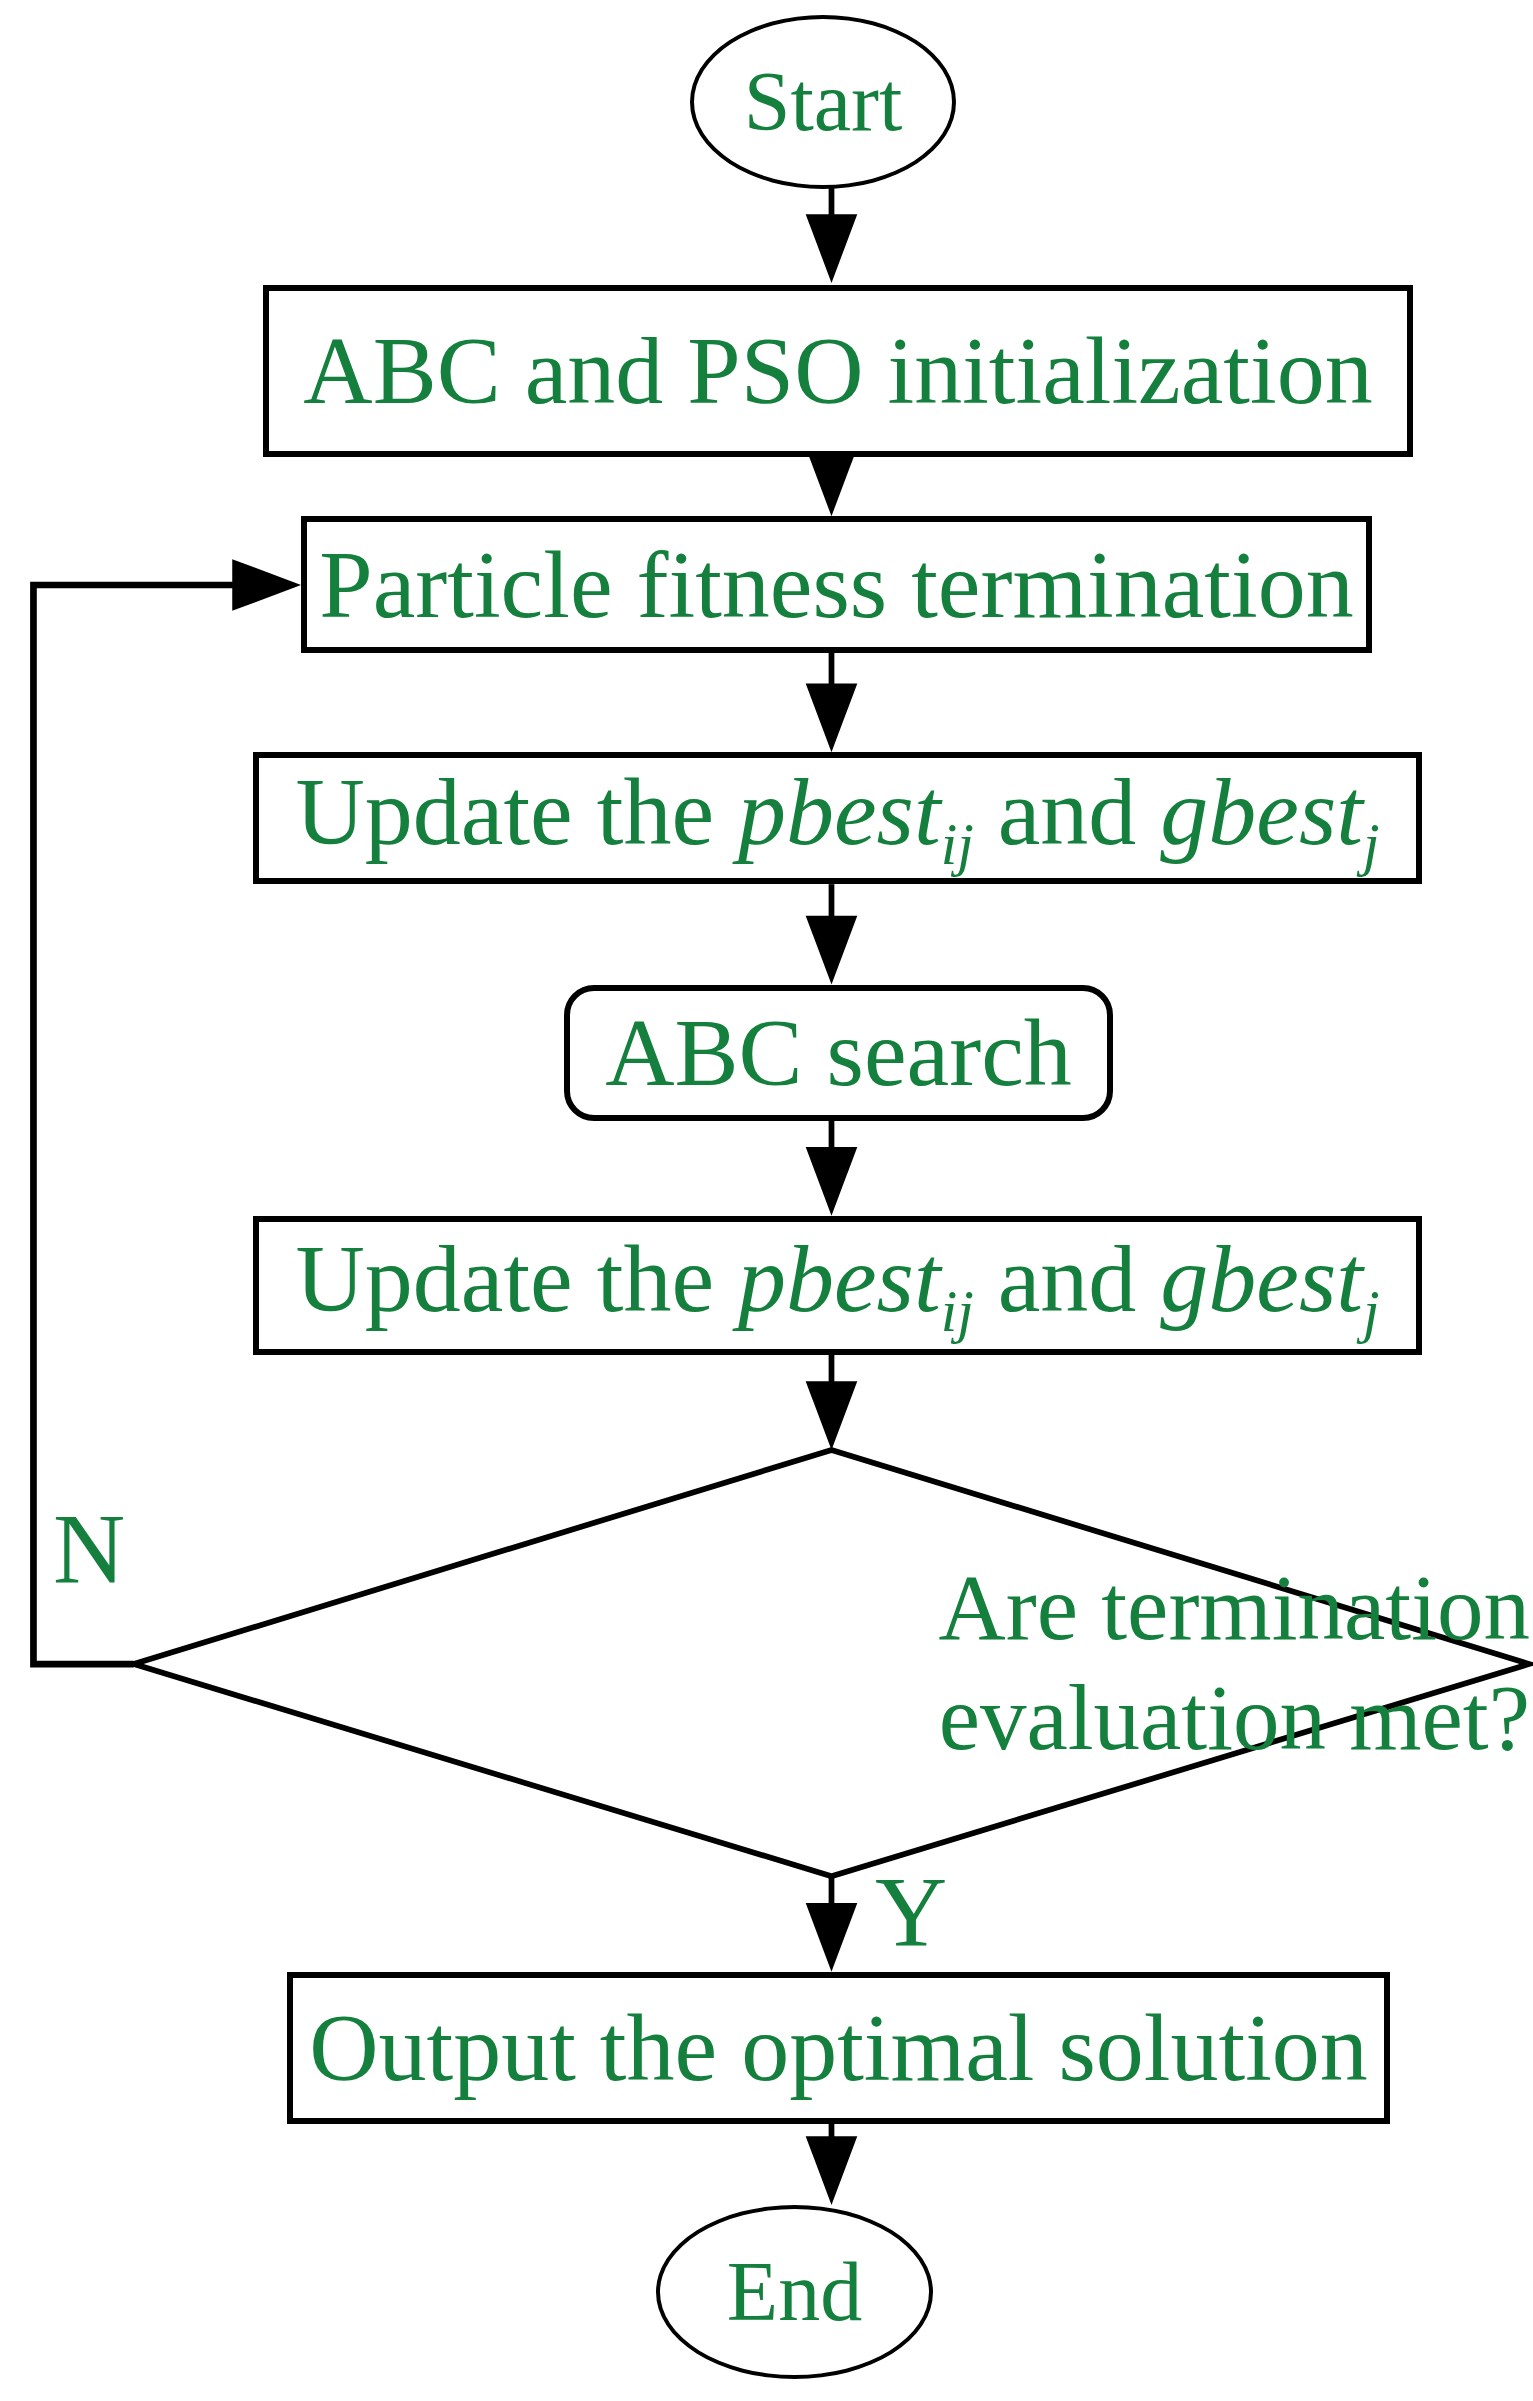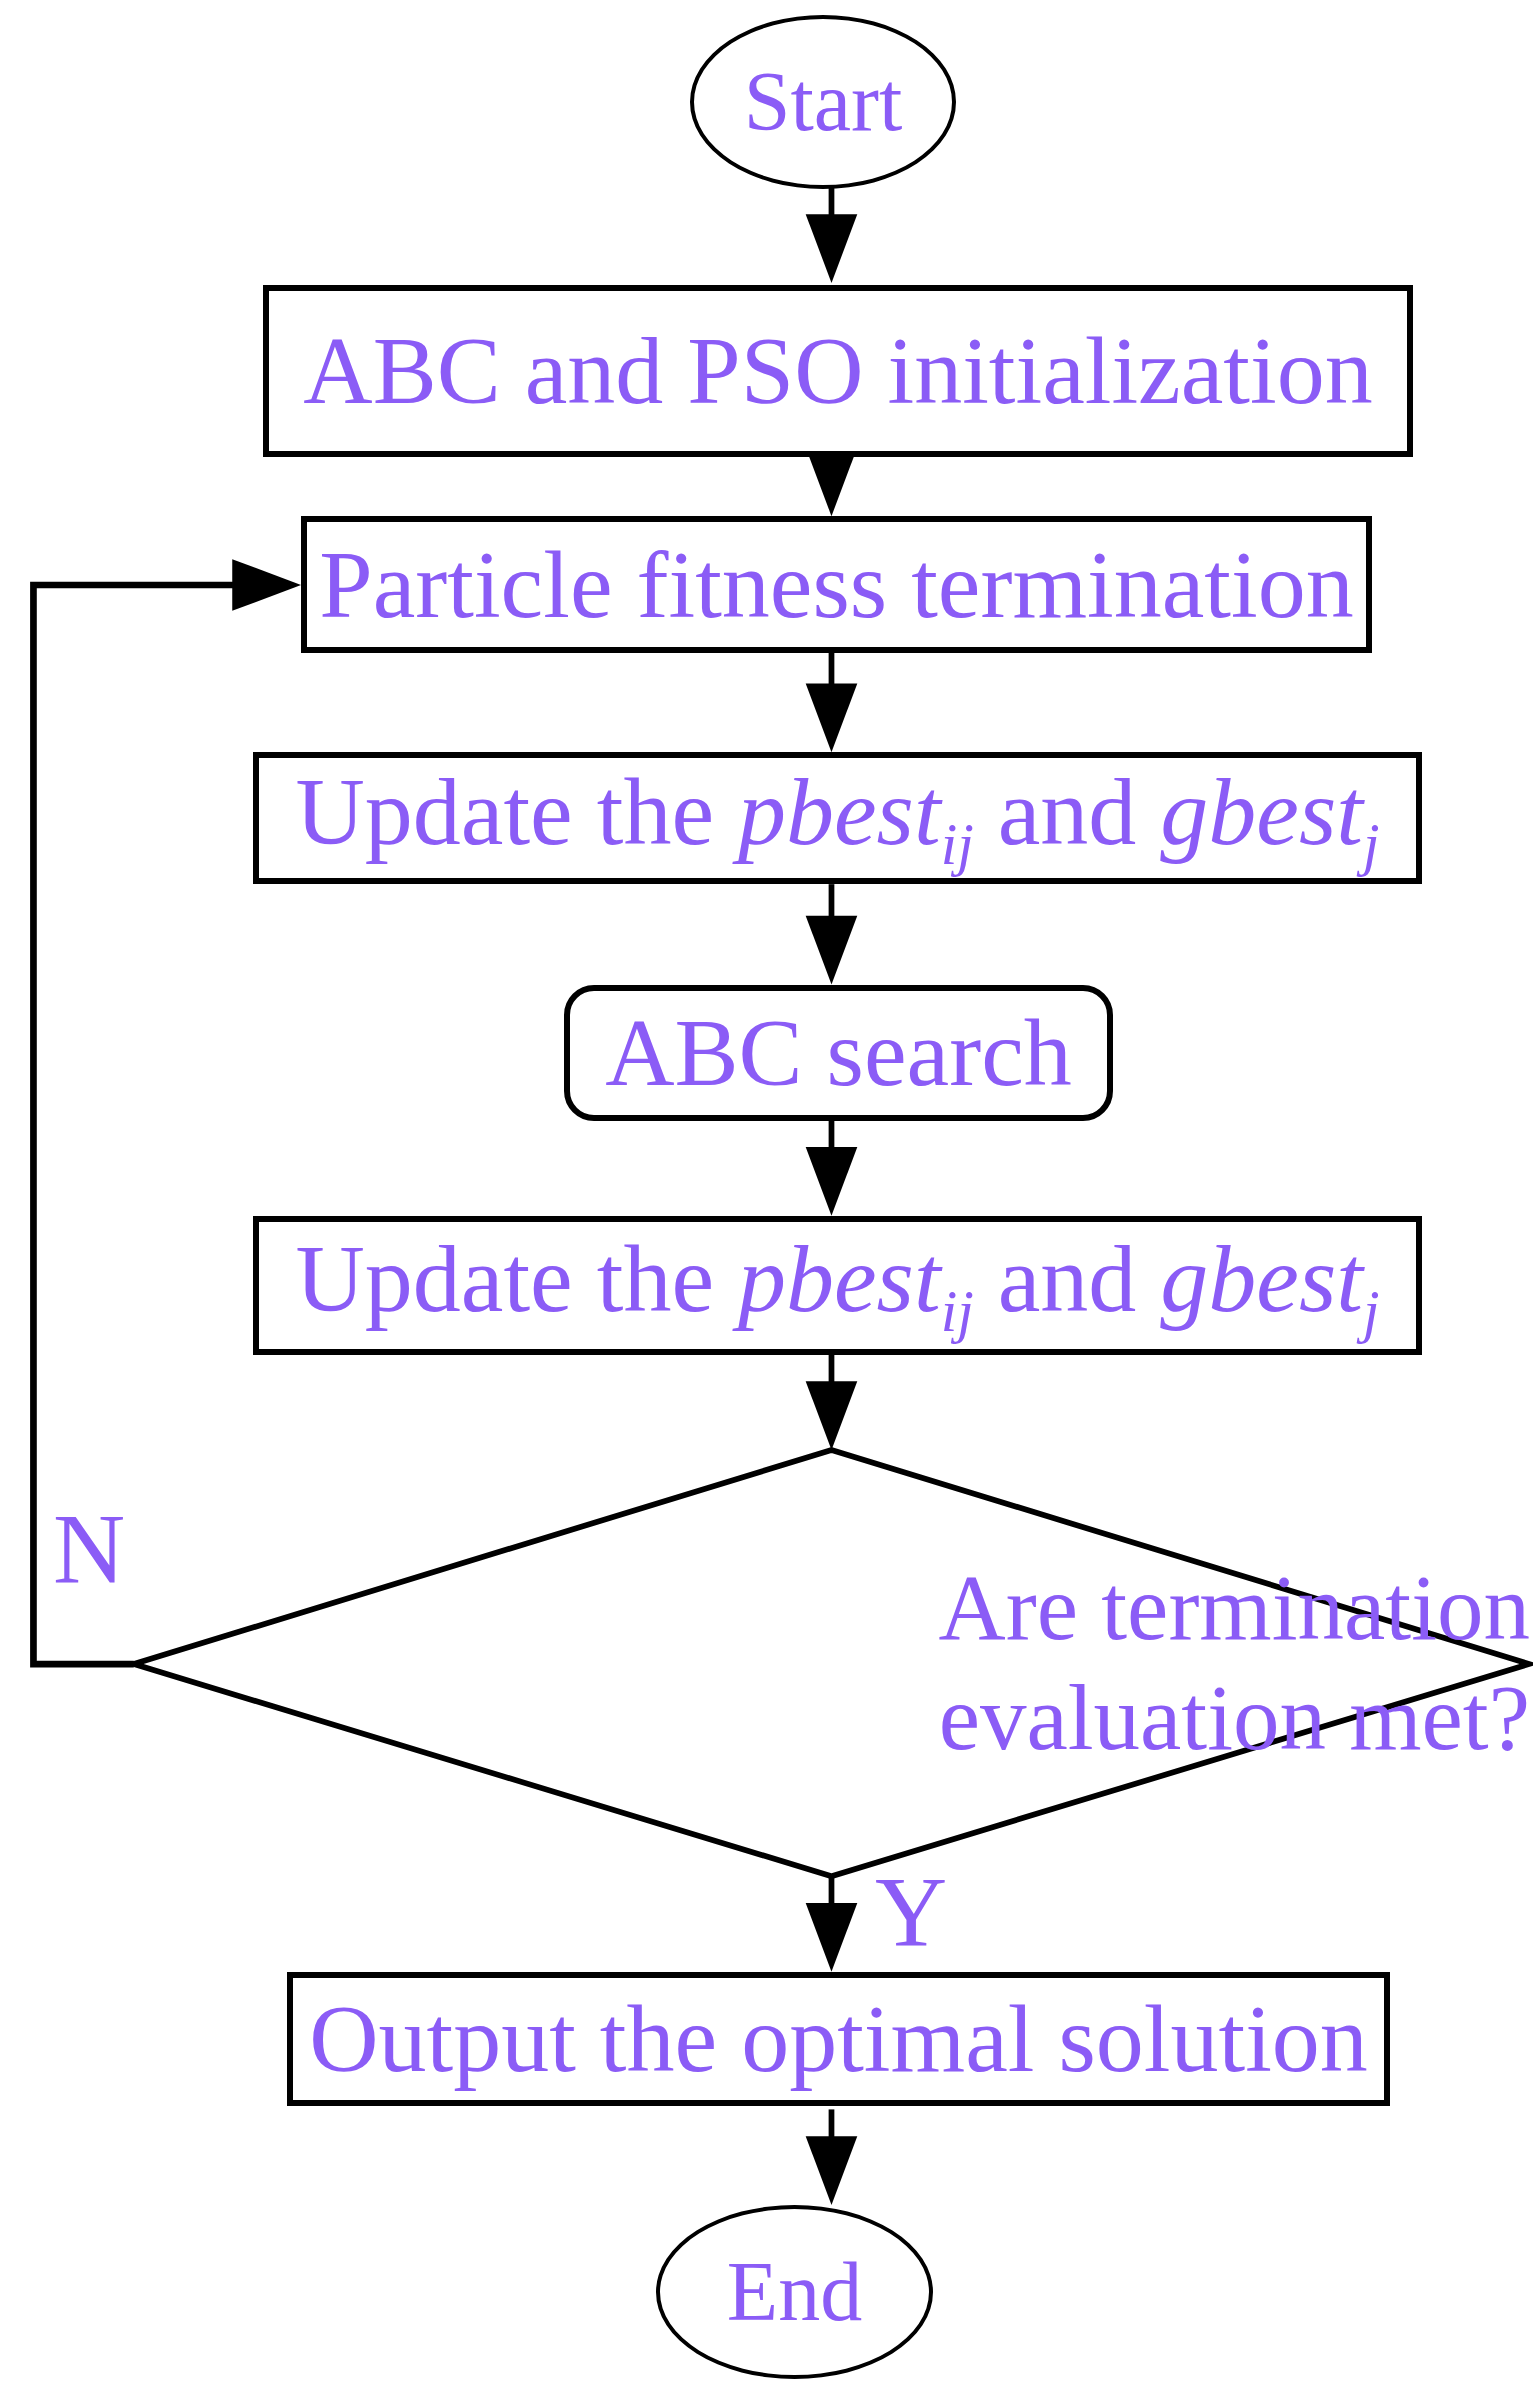--- a/index.html
+++ b/index.html
@@ -1,18 +1,18 @@
 <!DOCTYPE html>
 <html><head>
 <meta charset="utf-8">
 <style>
   html,body{margin:0;padding:0;background:#ffffff;}
   .canvas{
     position:relative;width:1533px;height:2401px;background:#ffffff;
-    font-family:"Liberation Serif","DejaVu Serif",serif;color:#8b5cf6;
+    font-family:"Liberation Serif","DejaVu Serif",serif;color:#15803d;
     overflow:hidden;
   }
   .wires{position:absolute;left:0;top:0;pointer-events:none;}
   .node{
     position:absolute;display:flex;align-items:center;justify-content:center;
     text-align:center;background:#ffffff;box-sizing:border-box;line-height:1.1;
   }
   .rect{border:6.7px solid #000;font-size:96px;}
   .ellipse{border:4.8px solid #000;border-radius:50%;font-size:84px;}
   .diamond-text{
@@ -22,21 +22,21 @@
   .edge-label{position:absolute;font-size:100px;line-height:1;background:transparent;}
   .iv{font-style:italic;}
   sub.iv{font-size:0.62em;font-style:italic;}
   
   .n-start  {left:690px; top:15.3px;   width:266px;  height:174px;}
   .n-init   {left:263px; top:285px;  width:1150px; height:172px;}
   .n-fitness{left:301px; top:516px;  width:1071px; height:137px;}
   .n-update1{left:253px; top:752px;  width:1169px; height:132px;}
   .n-abc    {left:564px; top:985px; width:549px;  height:136px;border-radius:30px;}
   .n-update2{left:253px; top:1216px; width:1169px; height:139px;}
-  .n-output {left:287px; top:1972px; width:1103px; height:134px;}
+  .n-output {left:287px; top:1972px; width:1103px; height:152px;}
   .n-end    {left:656px; top:2205px; width:277px;  height:174px;}
   .t-decision{left:134px; top:1450px; width:1396px; height:426px;}
   .l-no {left:53px;  top:1499px;}
   .l-yes{left:875px; top:1862px;}
 </style>
 </head>
 <body>
 
 <div class="canvas">
 

